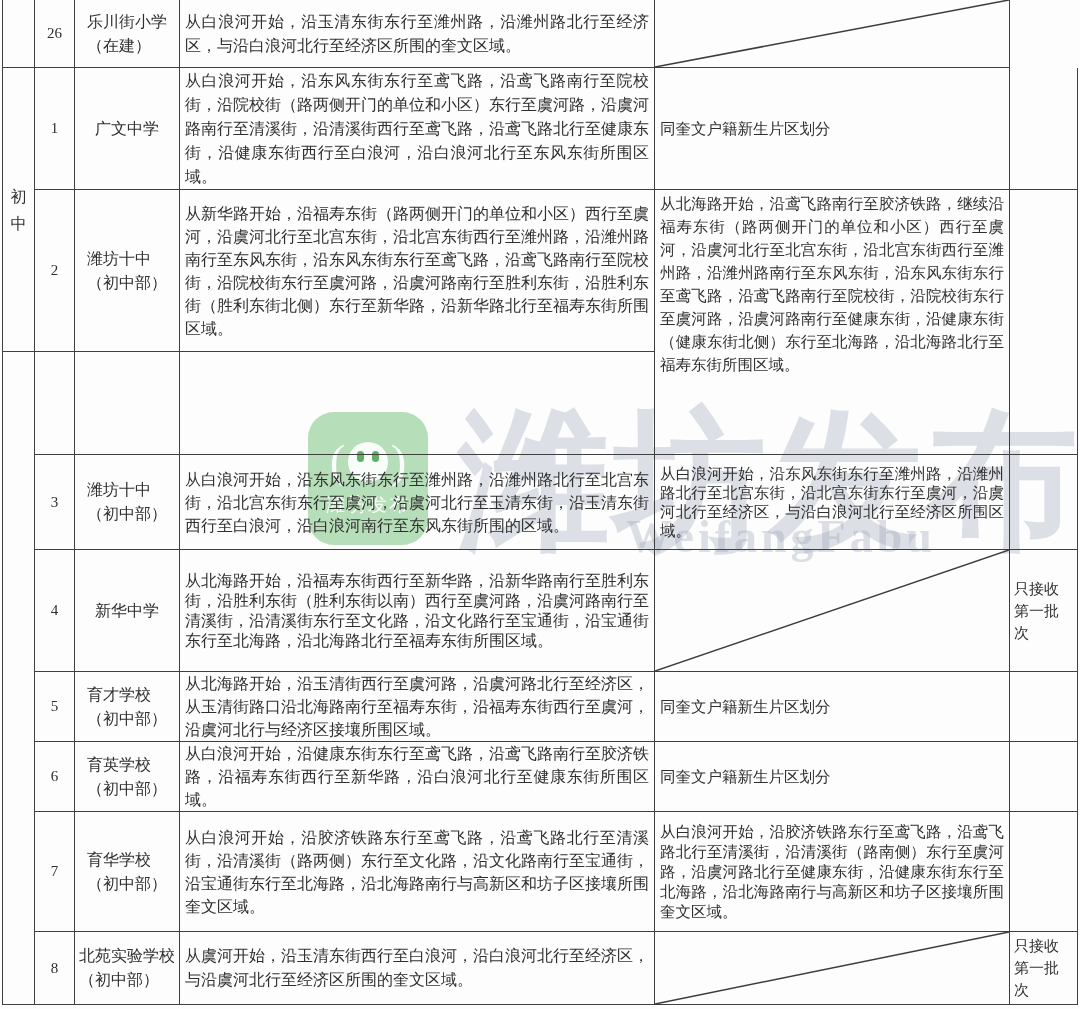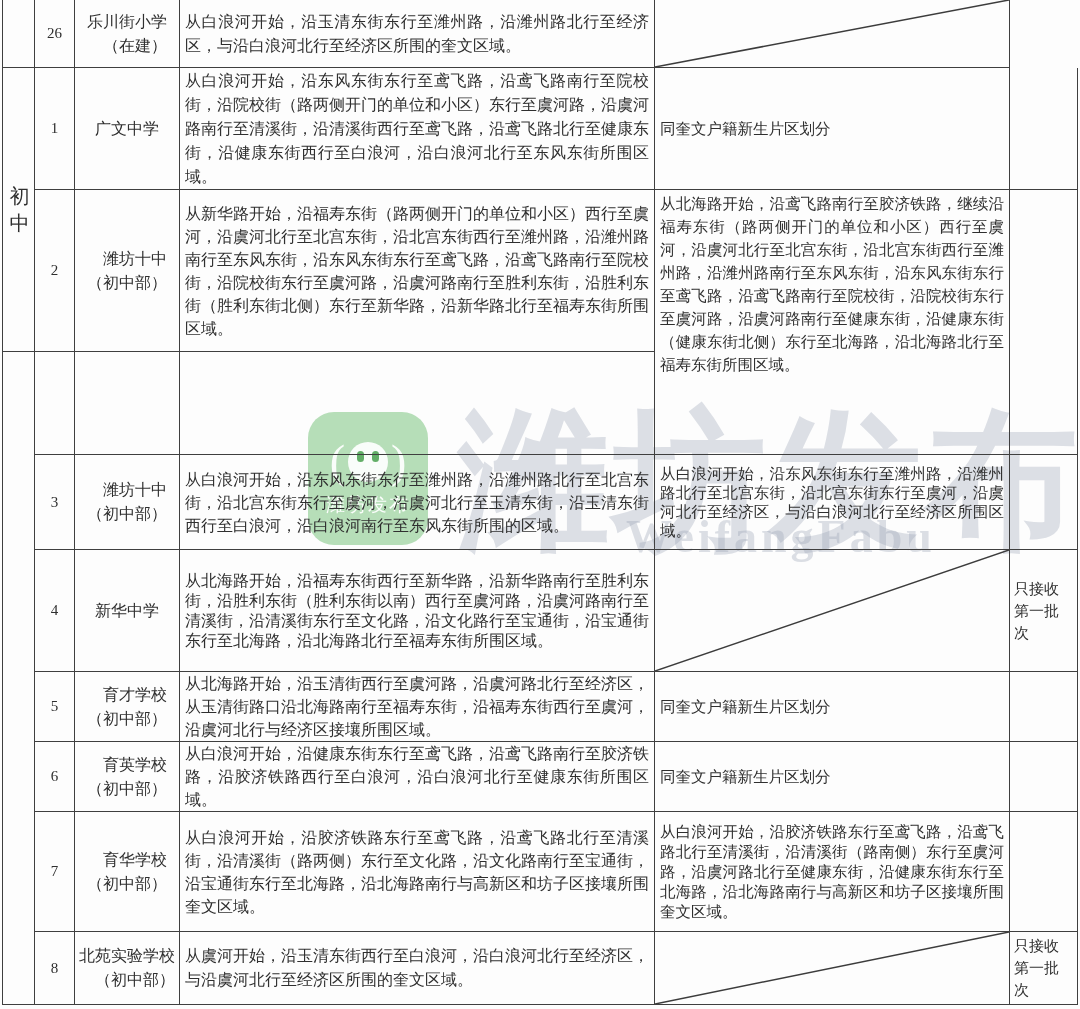--- a/index.html
+++ b/index.html
@@ -13,32 +13,32 @@
   }
   .cell {
     position:absolute;
     border-right:1.5px solid var(--line);
     border-bottom:1.5px solid var(--line);
     display:flex; align-items:center;
     padding:2px 5px;
   }
   .edge-l { border-left:1.5px solid var(--line); }
   .num    { justify-content:center; font-size:15px; }
-  .school { justify-content:center; text-align:right; font-size:16px;
+  .school { justify-content:center; text-align:left; font-size:16px;
             line-height:24px; white-space:pre-line; padding:14px 2px; }
   .desc   { font-size:16px; text-align:justify; line-height:23px; }
   .desc5  { font-size:15.5px; }
   .topal  { align-items:flex-start; }
   .note   { font-size:15px; line-height:22px; word-break:break-all;
             padding:3px 4px; align-items:flex-start; }
   .note-c { align-items:center; }
   .diagcell { padding:0; }
   .diag { position:absolute; left:0; top:0; width:100%; height:100%; display:block; }
   .v-label { width:18px; word-break:break-all; text-align:center;
-             font-size:20px; line-height:27px; margin:0 auto; }
+             font-size:16px; line-height:27px; margin:0 auto; }
 
   
   .wm { position:absolute; pointer-events:none; }
   .wm-logo { left:308px; top:412px; width:120px; height:133px;
              background:rgba(104,188,108,0.48); border-radius:26px;
              display:flex; flex-direction:column; align-items:center; justify-content:center; }
   .wm-glyph { display:flex; align-items:center; gap:3px;
               color:rgba(255,255,255,0.92); font-size:46px; line-height:1; }
   .wm-face { width:40px; height:40px; background:rgba(255,255,255,0.92);
              border-radius:50%; position:relative; }
@@ -106,21 +106,21 @@
   <div class="cell school" style="left:75px;top:932px;width:105px;height:73px">北苑实验学校
 （初中部）</div>
 
   <div class="cell desc" style="left:180px;top:0;width:475px;height:68px;line-height:24px">从白浪河开始，沿玉清东街东行至潍州路，沿潍州路北行至经济区，与沿白浪河北行至经济区所围的奎文区域。</div>
   <div class="cell desc" style="left:180px;top:190px;width:475px;height:162px;line-height:23px">从新华路开始，沿福寿东街（路两侧开门的单位和小区）西行至虞河，沿虞河北行至北宫东街，沿北宫东街西行至潍州路，沿潍州路南行至东风东街，沿东风东街东行至鸢飞路，沿鸢飞路南行至院校街，沿院校街东行至虞河路，沿虞河路南行至胜利东街，沿胜利东街（胜利东街北侧）东行至新华路，沿新华路北行至福寿东街所围区域。</div>
   <div class="cell desc" style="left:180px;top:68px;width:475px;height:122px;line-height:24px">从白浪河开始，沿东风东街东行至鸢飞路，沿鸢飞路南行至院校街，沿院校街（路两侧开门的单位和小区）东行至虞河路，沿虞河路南行至清溪街，沿清溪街西行至鸢飞路，沿鸢飞路北行至健康东街，沿健康东街西行至白浪河，沿白浪河北行至东风东街所围区域。</div>
   <div class="cell desc" style="left:180px;top:352px;width:475px;height:103px"></div>
   <div class="cell desc" style="left:180px;top:455px;width:475px;height:95px;line-height:23px">从白浪河开始，沿东风东街东行至潍州路，沿潍州路北行至北宫东街，沿北宫东街东行至虞河，沿虞河北行至玉清东街，沿玉清东街西行至白浪河，沿白浪河南行至东风东街所围的区域。</div>
   <div class="cell desc" style="left:180px;top:550px;width:475px;height:122px;line-height:20px">从北海路开始，沿福寿东街西行至新华路，沿新华路南行至胜利东街，沿胜利东街（胜利东街以南）西行至虞河路，沿虞河路南行至清溪街，沿清溪街东行至文化路，沿文化路行至宝通街，沿宝通街东行至北海路，沿北海路北行至福寿东街所围区域。</div>
   <div class="cell desc" style="left:180px;top:672px;width:475px;height:70px;line-height:23px">从北海路开始，沿玉清街西行至虞河路，沿虞河路北行至经济区，从玉清街路口沿北海路南行至福寿东街，沿福寿东街西行至虞河，沿虞河北行与经济区接壤所围区域。</div>
-  <div class="cell desc" style="left:180px;top:742px;width:475px;height:70px;line-height:23px">从白浪河开始，沿健康东街东行至鸢飞路，沿鸢飞路南行至胶济铁路，沿胶济铁路西行至白浪河，沿白浪河北行至健康东街所围区域。</div>
+  <div class="cell desc" style="left:180px;top:742px;width:475px;height:70px;line-height:23px">从白浪河开始，沿健康东街东行至鸢飞路，沿鸢飞路南行至胶济铁路，沿福寿东街西行至新华路，沿白浪河北行至健康东街所围区域。</div>
   <div class="cell desc" style="left:180px;top:812px;width:475px;height:120px;line-height:23px">从白浪河开始，沿胶济铁路东行至鸢飞路，沿鸢飞路北行至清溪街，沿清溪街（路两侧）东行至文化路，沿文化路南行至宝通街，沿宝通街东行至北海路，沿北海路南行与高新区和坊子区接壤所围奎文区域。</div>
   <div class="cell desc" style="left:180px;top:932px;width:475px;height:73px;line-height:24px">从虞河开始，沿玉清东街西行至白浪河，沿白浪河北行至经济区，与沿虞河北行至经济区所围的奎文区域。</div>
 
   <div class="cell diagcell" style="left:655px;top:0;width:355px;height:68px">
     <svg class="diag" viewBox="0 0 100 100" preserveAspectRatio="none">
         <line x1="0" y1="100" x2="100" y2="0" stroke="#3c3c3c" stroke-width="1.5" vector-effect="non-scaling-stroke"></line>
       </svg>
   </div>
   <div class="cell desc desc5" style="left:655px;top:68px;width:355px;height:122px">同奎文户籍新生片区划分</div>
   <div class="cell desc desc5 topal" style="left:655px;top:190px;width:355px;height:265px;line-height:23px">从北海路开始，沿鸢飞路南行至胶济铁路，继续沿福寿东街（路两侧开门的单位和小区）西行至虞河，沿虞河北行至北宫东街，沿北宫东街西行至潍州路，沿潍州路南行至东风东街，沿东风东街东行至鸢飞路，沿鸢飞路南行至院校街，沿院校街东行至虞河路，沿虞河路南行至健康东街，沿健康东街（健康东街北侧）东行至北海路，沿北海路北行至福寿东街所围区域。</div>

